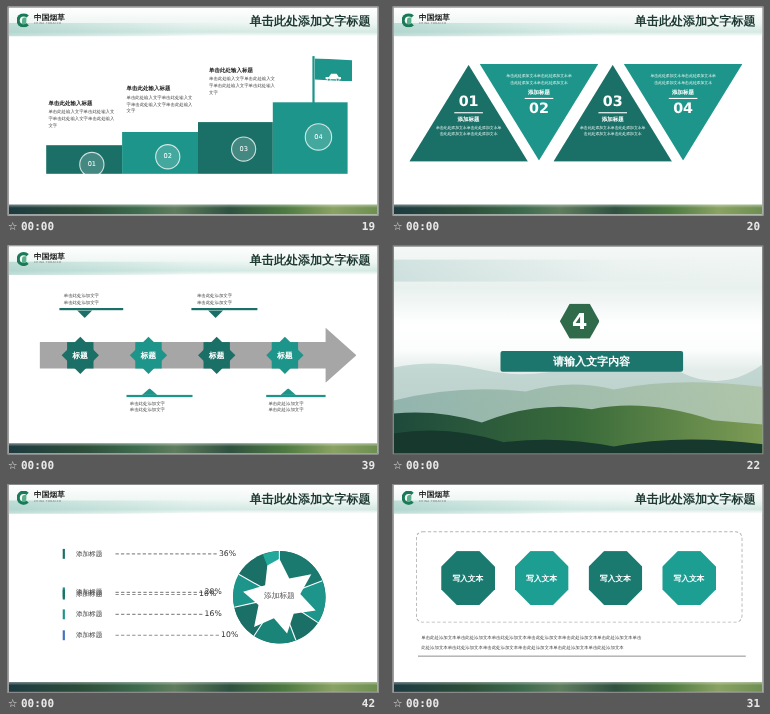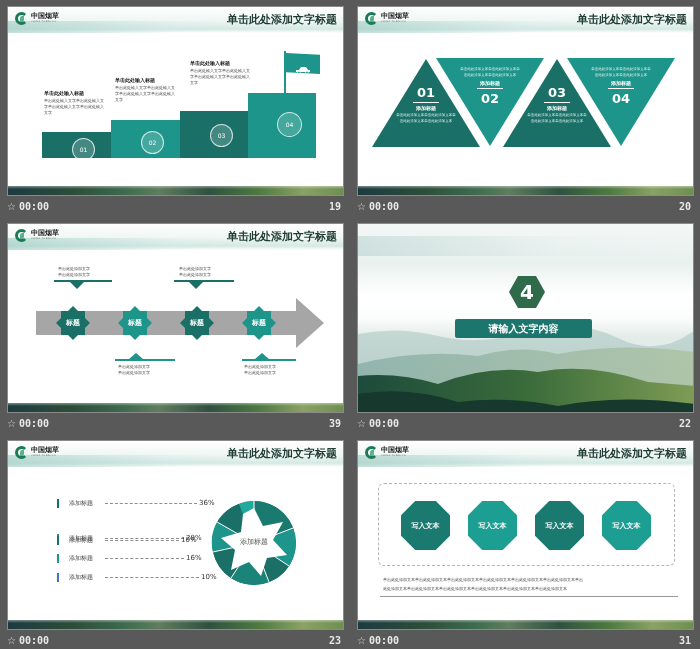--- a/index.html
+++ b/index.html
@@ -268,21 +268,21 @@
               <stop offset="1" stop-color="#7e9c55"></stop>
             </linearGradient>
         </defs>
         <path d="M0 10 Q40 2 80 12 T170 8 T260 14 T337 6 L337 90 L0 90 Z" fill="url(#mist)"></path>
         <path d="M0 40 Q60 25 120 32 Q160 20 200 30 Q260 18 337 28 L337 90 L0 90 Z" fill="url(#hillA)" opacity=".7"></path>
         <path d="M0 52 Q40 48 80 60 Q130 40 180 48 Q230 38 290 58 L337 62 L337 90 L0 90 Z" fill="url(#hillB)"></path>
         <path d="M0 70 Q50 62 100 78 Q150 72 200 82 Q260 70 337 80 L337 90 L0 90 Z" fill="#17382c"></path>
       </svg>
     </div>
     <div class="hex" style="left:151px;top:52px;">4</div>
-    <div class="banner" style="left:97px;top:95px;width:137px;height:19px;">请输入文字内容</div>
+    <div class="banner" style="left:97px;top:95px;width:166px;height:19px;">请输入文字内容</div>
   </div>
   <div class="meta" style="left:357px;top:418px;">
     <span class="star">☆</span>
     <span class="time">00:00</span>
     <span class="num">22</span>
   </div>
 
   <div class="thumb" style="left:7px;top:440px;">
     <div class="hdr">
         <div class="wave"></div>
@@ -350,21 +350,21 @@
         <polygon points="43,8 52,26 72,22 62,40 76,55 56,58 50,76 38,62 20,70 24,50 10,38 30,32 32,14" fill="#fff"></polygon>
       </svg>
       <div style="position:absolute;left:0;top:37px;width:86px;text-align:center;font-size:7px;color:#555;">添加标题</div>
     </div>
 
     <div class="forest"></div>
   </div>
   <div class="meta" style="left:7px;top:635px;">
     <span class="star">☆</span>
     <span class="time">00:00</span>
-    <span class="num">23</span>
+    <span class="num">42</span>
   </div>
 
   <div class="thumb" style="left:357px;top:440px;">
     <div class="hdr">
         <div class="wave"></div>
       </div>
     <div class="logo">
       <div class="c"></div>
       <div class="t">
           <span class="cn">中国烟草</span>

